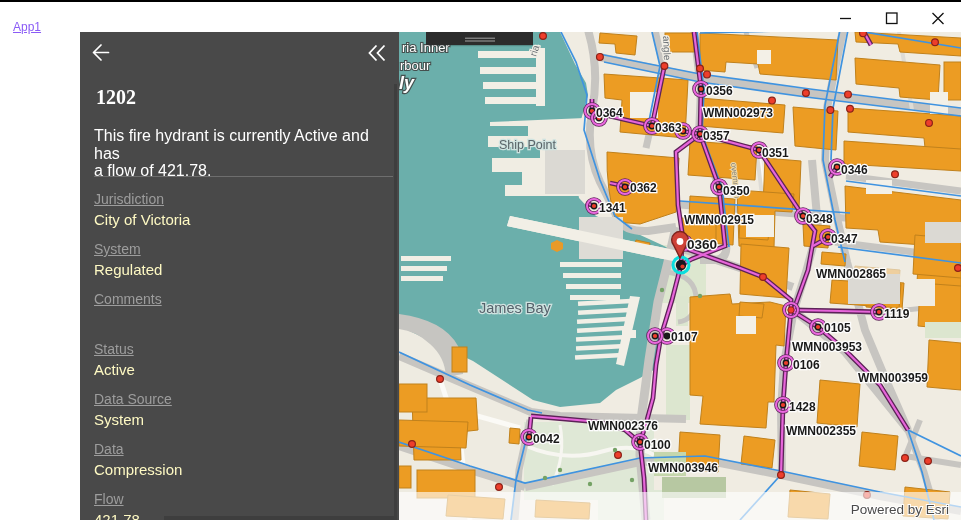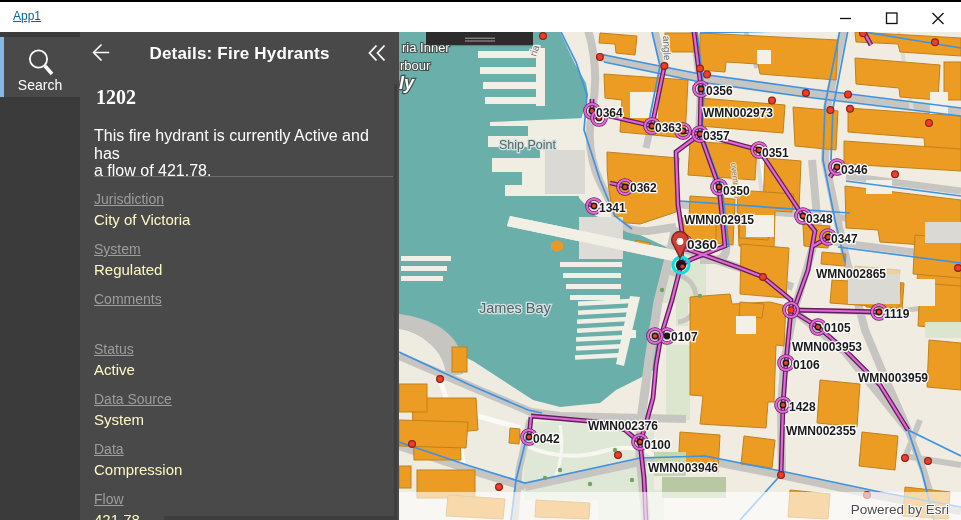--- a/index.html
+++ b/index.html
@@ -1,51 +1,40 @@
 <!DOCTYPE html>
 <html><head>
 <meta charset="utf-8">
 <style>
 html,body{margin:0;padding:0;width:961px;height:520px;overflow:hidden;background:#fff;font-family:"Liberation Sans",sans-serif;}
 #app{position:relative;width:961px;height:520px;}
 #titlebar{position:absolute;left:0;top:0;width:961px;height:32px;background:#fff;border-top:2px solid #000;box-sizing:border-box;}
-#apptitle{position:absolute;left:13px;top:7px;font-size:12px;color:#0369a1;text-decoration:underline;}
+#apptitle{position:absolute;left:13px;top:18px;font-size:12px;color:#8b5cf6;text-decoration:underline;}
 #winbtns{position:absolute;right:0;top:0;height:32px;}
 #sidebar{position:absolute;left:0;top:32px;width:80px;height:488px;background:#3b3b3b;}
 #searchtile{position:absolute;left:0;top:5px;width:80px;height:60px;background:#494949;}
 #accent{position:absolute;left:0;top:0;width:4px;height:60px;background:#86b9e6;}
 #searchlbl{position:absolute;left:0;top:40px;width:80px;text-align:center;color:#fff;font-size:14px;}
 #panel{position:absolute;left:80px;top:32px;width:319px;height:488px;background:#494949;color:#fff;}
 #vscroll{position:absolute;right:2px;top:52px;width:3px;height:436px;background:#3e3e3e;}
 #hscroll{position:absolute;left:84px;bottom:0px;width:233px;height:4px;background:#3e3e3e;}
 #hdrtitle{position:absolute;left:0;top:12px;width:100%;text-align:center;font-size:17px;font-weight:bold;color:#fff;letter-spacing:0.2px;}
 #fid{position:absolute;left:16px;top:54px;font-size:20px;font-weight:bold;font-family:Liberation Serif, serif;}
 #fdesc{position:absolute;left:14px;top:95px;width:300px;font-size:16px;line-height:17.5px;color:#fff;}
 #divider{position:absolute;left:14px;top:144px;width:299px;height:1px;background:#6e6e6e;}
 .fl{position:absolute;left:14px;font-size:14px;color:#9d9d9d;text-decoration:underline;}
 .fv{position:absolute;left:14px;font-size:15px;color:#fef9c3;}
 </style>
 </head>
 <body>
 <div id="app">
-<div id="sidebar">
- <div id="searchtile">
-  <div id="accent"></div>
-  <svg width="80" height="42" style="position:absolute;left:0;top:0">
-          <circle cx="38.5" cy="22" r="8.6" fill="none" stroke="#fff" stroke-width="1.8"></circle>
-          <line x1="44.8" y1="28.8" x2="52" y2="37" stroke="#fff" stroke-width="3.6"></line>
-        </svg>
-  <div id="searchlbl">Search</div>
- </div>
-</div>
 <div id="panel">
  <svg width="18" height="17" style="position:absolute;left:12px;top:12px" viewBox="0 0 18 17">
         <path d="M1.5 8.5 H16.5 M1.5 8.5 L9 1 M1.5 8.5 L9 16" stroke="#fff" stroke-width="1.7" fill="none" stroke-linecap="round"></path>
       </svg>
- <div id="hdrtitle">Details: Fire Hydrants</div>
  <svg width="18" height="18" style="position:absolute;right:13px;top:12px" viewBox="0 0 18 18">
         <path d="M8.5 1.5 L1.5 9 L8.5 16.5 M16.5 1.5 L9.5 9 L16.5 16.5" stroke="#fff" stroke-width="1.8" fill="none"></path>
       </svg>
  <div id="fid">1202</div>
  <div id="fdesc">This fire hydrant is currently Active and has<br>a flow of 421.78.</div>
  <div id="divider"></div>
  <div class="fl" style="top:159px">Jurisdiction</div>
  <div class="fv" style="top:179px">City of Victoria</div>
  <div class="fl" style="top:209px">System</div>
  <div class="fv" style="top:229px">Regulated</div>

